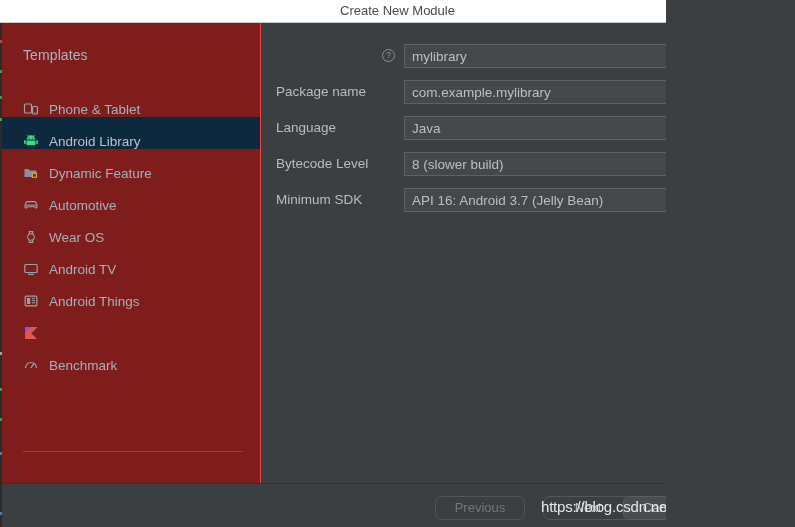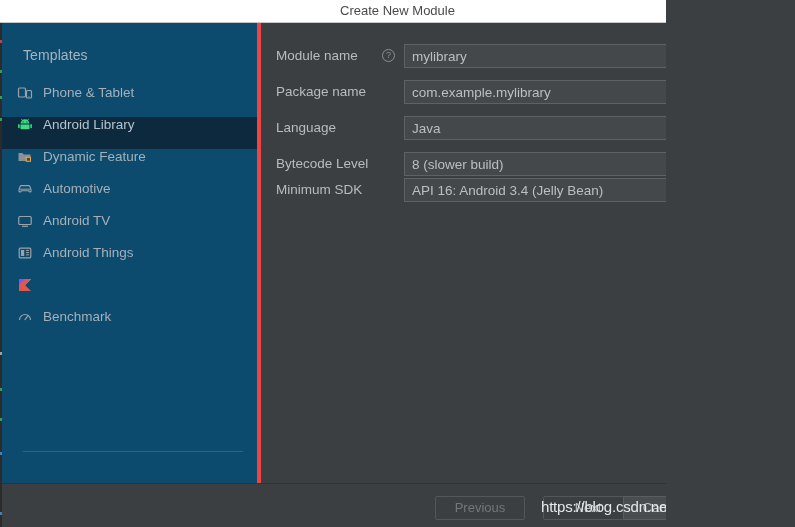--- a/index.html
+++ b/index.html
@@ -68,22 +68,22 @@
     height: 3px;
   }
 
   
   .sidebar {
     position: absolute;
     left: 2px;
     top: 23px;
     width: 259px;
     height: 460px;
-    background: #0c4a6e;
-    border-right: 4px solid #ef4444;
+    background: #7f1d1d;
+    border-right: 1px solid #ef4444;
     box-sizing: border-box;
     overflow: hidden;
   }
   .sidebar-title {
     position: absolute;
     left: 21px;
     top: 24px;
     font-size: 14px;
     color: #a8b4bd;
     letter-spacing: .1px;
@@ -91,22 +91,22 @@
   .tpl-list {
     position: absolute;
     left: 0;
     top: 62px;
     width: 259px;
   }
   .tpl-item {
     position: relative;
     height: 32px;
     display: flex;
-    align-items: flex-start;
-    padding-left: 15px;
+    align-items: flex-end;
+    padding-left: 21px;
     box-sizing: border-box;
   }
   .tpl-item.selected {
     background: #0d293e;
   }
   .tpl-icon {
     width: 16px;
     height: 16px;
     margin-right: 10px;
     flex: 0 0 16px;
@@ -221,21 +221,21 @@
     left: 2px;
     top: 484px;
     width: 793px;
     height: 43px;
     background: #3c3f41;
   }
   .btn {
     position: absolute;
     top: 12px;
     height: 24px;
-    border-radius: 2px;
+    border-radius: 7px;
     box-sizing: border-box;
     font-size: 13px;
     line-height: 22px;
     text-align: center;
     white-space: nowrap;
   }
   .btn-prev {
     left: 433px;
     width: 90px;
     border: 1px solid #545759;
@@ -347,20 +347,29 @@
       <div class="tpl-item">
         <span class="tpl-icon">
           <svg width="16" height="16" viewBox="0 0 16 16">
             <path d="M2 10.2v-1.8l1.2-3.1a1 1 0 0 1 .95-.65h7.7a1 1 0 0 1 .95.65L14 8.4v1.8a.7.7 0 0 1-.7.7h-.6a.7.7 0 0 1-.7-.7v-.5H4v.5a.7.7 0 0 1-.7.7h-.6a.7.7 0 0 1-.7-.7z" fill="none" stroke="#9aa2a8" stroke-width="1.1" stroke-linejoin="round"></path>
             <line x1="2.4" y1="8.2" x2="13.6" y2="8.2" stroke="#9aa2a8" stroke-width="1"></line>
           </svg>
         </span>
         <span class="tpl-label">Automotive</span>
       </div>
 
+      <div class="tpl-item">
+        <span class="tpl-icon">
+          <svg width="16" height="16" viewBox="0 0 16 16">
+            <circle cx="8" cy="8" r="3.3" fill="none" stroke="#9aa2a8" stroke-width="1.1"></circle>
+            <path d="M6.3 4.9V2.6h3.4v2.3M6.3 11.1v2.3h3.4v-2.3" fill="none" stroke="#9aa2a8" stroke-width="1.1"></path>
+          </svg>
+        </span>
+        <span class="tpl-label">Wear OS</span>
+      </div>
 
       <div class="tpl-item">
         <span class="tpl-icon">
           <svg width="16" height="16" viewBox="0 0 16 16">
             <rect x="1.8" y="3.5" width="12.4" height="8" rx="1" fill="none" stroke="#9aa2a8" stroke-width="1.2"></rect>
             <line x1="5" y1="13.3" x2="11" y2="13.3" stroke="#9aa2a8" stroke-width="1.2"></line>
           </svg>
         </span>
         <span class="tpl-label">Android TV</span>
       </div>
@@ -416,21 +425,20 @@
           <path d="M3.2 12.8 8 12.8 3.2 8z" fill="#9aa2a8"></path>
         </svg>
       </span>
       <span class="tpl-label">Import...</span>
     </div>
   </div>
 
   <div class="form">
 
     <div class="row" style="top:21px;">
-      <div class="row-label">Module name</div>
       <div class="help-icon">?</div>
       <div class="field">
         <span class="field-text">mylibrary</span>
       </div>
     </div>
 
     <div class="row" style="top:57px;text-align:center;">
       <div class="row-label">Package name</div>
       <div class="field">
         <span class="field-text">com.example.mylibrary</span>
@@ -446,24 +454,24 @@
     </div>
 
     <div class="row" style="top:129px;border-radius:11px;">
       <div class="row-label">Bytecode Level</div>
       <div class="field">
         <span class="field-text">8 (slower build)</span>
         <span class="combo-arrow"></span>
       </div>
     </div>
 
-    <div class="row" style="top:155px;">
+    <div class="row" style="top:165px;">
       <div class="row-label">Minimum SDK</div>
       <div class="field">
-        <span class="field-text">API 16: Android 3.4 (Jelly Bean)</span>
+        <span class="field-text">API 16: Android 3.7 (Jelly Bean)</span>
         <span class="combo-arrow"></span>
       </div>
     </div>
 
   </div>
 
   <div class="bottom-sep"></div>
   <div class="bottombar">
     <div class="btn btn-prev">Previous</div>
     <div class="btn btn-next">Next</div>

